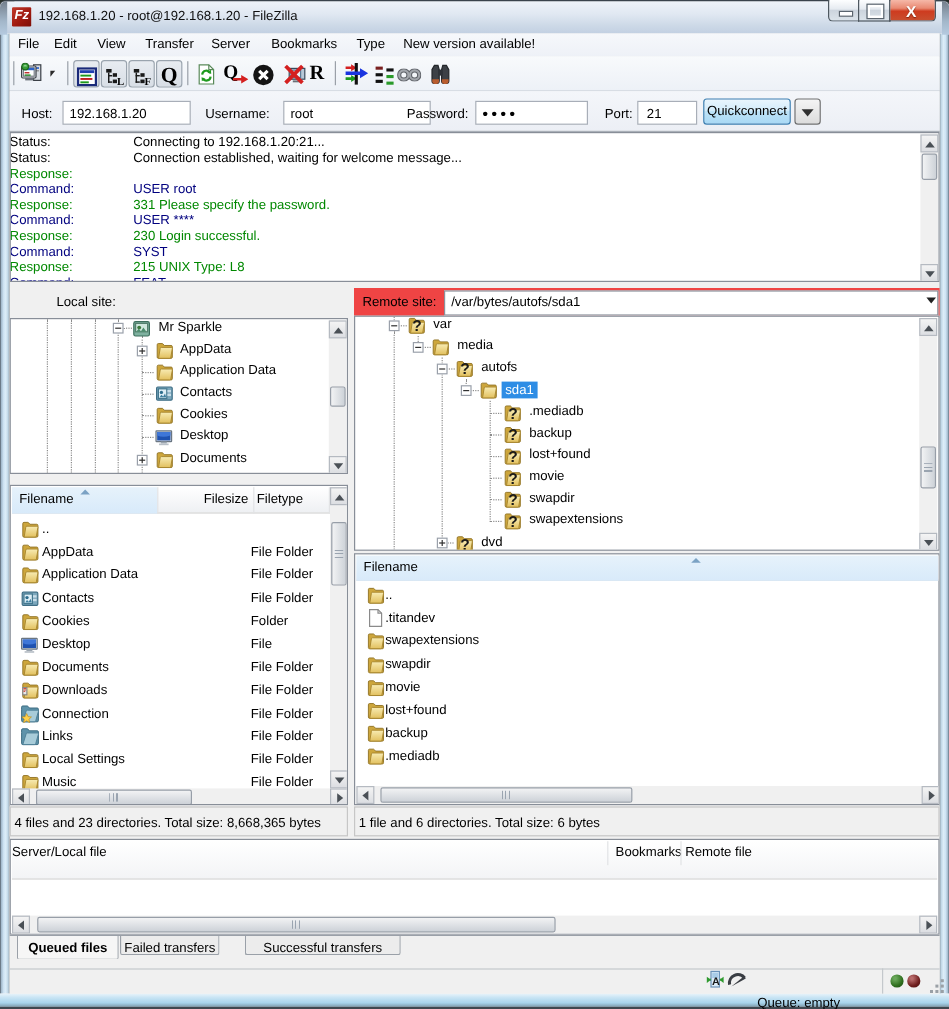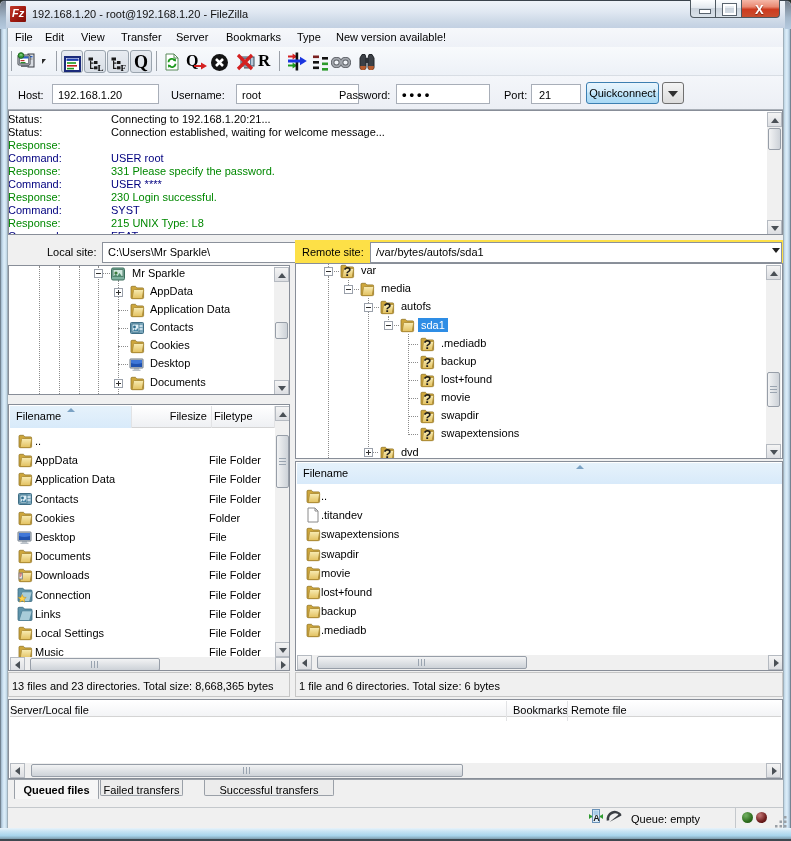--- a/index.html
+++ b/index.html
@@ -62,21 +62,21 @@
 .hsb .rt{right:0;}
 .hsb .thumb{position:absolute;top:1px;height:13px;background:linear-gradient(180deg,#f2f3f4,#cdd2d8);border:1px solid #979ea8;border-radius:2px;box-sizing:border-box;}
 .hsb .thumb.g:after{content:"";position:absolute;top:2px;left:50%;margin-left:-4px;height:7px;width:8px;background:repeating-linear-gradient(90deg,#9aa4b0 0 1px,rgba(0,0,0,0) 1px 3px);}
 .arr{position:absolute;width:0;height:0;}
 .vsb .up:after{content:"";position:absolute;left:3px;top:5px;width:0;height:0;border-left:4px solid transparent;border-right:4px solid transparent;border-bottom:5px solid #4a5056;}
 .vsb .dn:after{content:"";position:absolute;left:3px;top:5px;width:0;height:0;border-left:4px solid transparent;border-right:4px solid transparent;border-top:5px solid #4a5056;}
 .hsb .lf:after{content:"";position:absolute;left:4px;top:3px;width:0;height:0;border-top:4px solid transparent;border-bottom:4px solid transparent;border-right:5px solid #4a5056;}
 .hsb .rt:after{content:"";position:absolute;left:5px;top:3px;width:0;height:0;border-top:4px solid transparent;border-bottom:4px solid transparent;border-left:5px solid #4a5056;}
 
 #lsitebar{left:8px;top:240px;width:282px;height:25px;background:#f0f0f0;margin-left:32px;}
-#rsitebar{left:295px;top:240px;width:488px;height:25px;background:#fde047;}
+#rsitebar{left:295px;top:240px;width:488px;height:25px;background:#ef4444;}
 .sitelabel{position:absolute;top:6px;left:7px;}
 .sitecombo{position:absolute;top:2px;height:21px;background:#fff;border:1px solid #8b919b;box-sizing:border-box;padding:3px 0 0 5px;}
 .comboarr{position:absolute;top:8px;width:0;height:0;border-left:4px solid transparent;border-right:4px solid transparent;border-top:5px solid #202020;}
 
 .panel{background:#fff;border:1px solid #888e98;box-sizing:border-box;overflow:hidden;}
 #ltree{left:8px;top:265px;width:282px;height:130px;}
 #rtree{left:295px;top:263px;width:488px;height:196px;}
 #llist{left:8px;top:404px;width:282px;height:267px;}
 #rlist{left:295px;top:461px;width:488px;height:210px;}
 .tline{position:absolute;border-left:1px dotted #8c8c8c;width:0;}
@@ -92,30 +92,30 @@
 .lrow{position:absolute;height:19px;white-space:nowrap;}
 .lrow .lbl{position:absolute;left:22px;top:3px;}
 .lrow .typ{position:absolute;left:200px;top:3px;}
 .icon16{position:absolute;width:16px;height:16px;}
 
 #lstatus{left:8px;top:672px;width:282px;height:25px;background:#f0f0f0;border:1px solid #c6c6c6;box-sizing:border-box;}
 #rstatus{left:295px;top:672px;width:488px;height:25px;background:#f0f0f0;border:1px solid #c6c6c6;box-sizing:border-box;}
 #lstatus span,#rstatus span{position:absolute;left:3px;top:7px;white-space:nowrap;}
 
 #queue{left:8px;top:699px;width:775px;height:80px;}
-#queue .qhead{position:absolute;left:1px;top:1px;width:771px;height:16px;background:linear-gradient(180deg,#ffffff,#f3f4f6);border-bottom:1px solid #d4d4d4;box-sizing:border-box;}
+#queue .qhead{position:absolute;left:1px;top:1px;width:771px;height:32px;background:linear-gradient(180deg,#ffffff,#f3f4f6);border-bottom:1px solid #d4d4d4;box-sizing:border-box;}
 #queue .qhead span{position:absolute;top:3px;}
 #queue .qhead .cl{position:absolute;top:0;width:1px;height:20px;background:#e2e3e5;}
 
 #tabsrow{left:8px;top:779px;width:775px;height:20px;background:#f0f0f0;border-top:1px solid #9aa0a8;box-sizing:border-box;}
 .tab{position:absolute;top:0px;height:16px;border:1px solid #9aa0a8;border-top:none;box-sizing:border-box;background:#ececec;text-align:center;border-bottom-left-radius:2px;border-bottom-right-radius:2px;white-space:nowrap;overflow:hidden;}
 .tab.active{background:#f6f6f6;height:20px;font-weight:bold;}
 
 #statusbar{left:8px;top:799px;width:775px;height:29px;background:#f0f0f0;}
-#statusbar .txt{position:absolute;top:14px;}
+#statusbar .txt{position:absolute;top:31px;}
 .led{position:absolute;top:13px;width:11px;height:11px;border-radius:50%;}
 </style>
 </head>
 <body>
 <svg width="0" height="0" style="position:absolute">
 <defs>
 <linearGradient id="fg" x1="0" y1="0" x2="0" y2="1">
         <stop offset="0" stop-color="#f7e8a8"></stop>
         <stop offset="0.5" stop-color="#eed171"></stop>
         <stop offset="1" stop-color="#d9b545"></stop>
@@ -340,21 +340,20 @@
     <div class="logline" style="top:119px"><b class="c-cmd">Command:</b><span class="c-cmd">FEAT</span></div>
     <div class="vsb" style="left:758px;top:1px;height:123px">
       <span class="up"></span>
         <span class="dn"></span>
       <span class="thumb" style="top:16px;height:22px"></span>
     </div>
   </div>
 
   <div class="abs" id="lsitebar">
     <span class="sitelabel">Local site:</span>
-    <span class="sitecombo" style="left:62px;width:219px">C:\Users\Mr Sparkle\</span>
     <i class="comboarr" style="left:272px"></i>
   </div>
   <div class="abs" id="rsitebar">
     <span class="sitelabel">Remote site:</span>
     <span class="sitecombo" style="left:75px;width:412px">/var/bytes/autofs/sda1</span>
     <i class="comboarr" style="left:477px"></i>
   </div>
 
   <div class="abs panel" id="ltree">
     <i class="tline" style="left:30px;top:0;height:128px"></i>
@@ -652,21 +651,21 @@
         <span class="lbl" style="left:25px">.mediadb</span>
       </div>
     <div class="hsb" style="left:1px;top:193px;width:486px">
       <span class="lf"></span>
         <span class="rt"></span>
       <span class="thumb g" style="left:20px;width:210px"></span>
     </div>
   </div>
 
   <div class="abs" id="lstatus">
-      <span>13 files and 23 directories. Total size: 8,668,365 bytes</span>
+      <span>4 files and 23 directories. Total size: 8,668,365 bytes</span>
     </div>
   <div class="abs" id="rstatus">
       <span>1 file and 6 directories. Total size: 6 bytes</span>
     </div>
 
   <div class="abs panel" id="queue">
     <div class="qhead">
       <span style="left:0px">Server/Local file</span>
       <span style="left:503px">Bookmarks</span>
       <span style="left:561px">Remote file</span>

